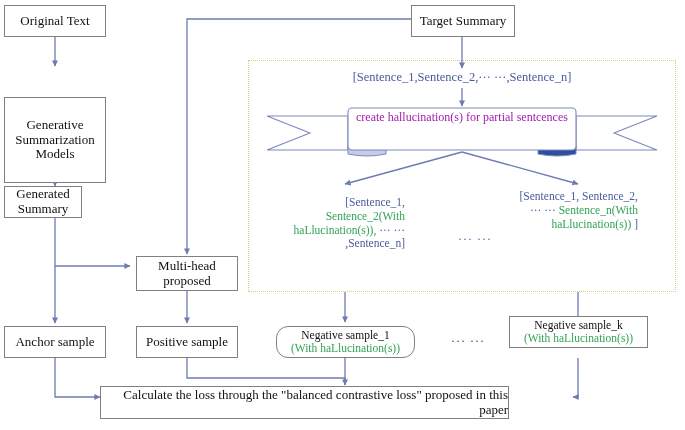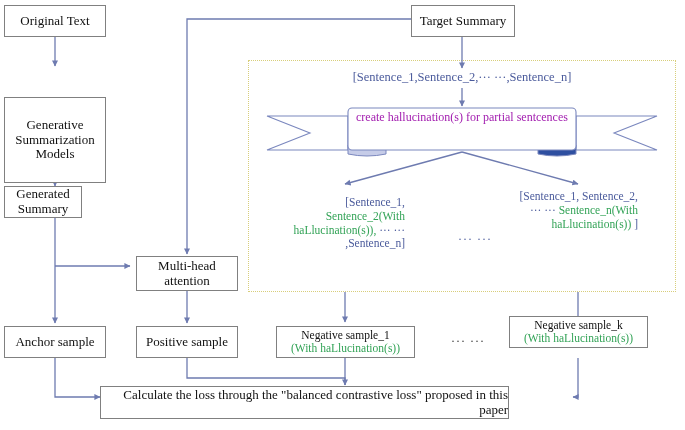--- a/index.html
+++ b/index.html
@@ -106,32 +106,32 @@
     <span class="ln">Generated</span>
     <span class="ln">Summary</span>
   </div>
 
   <div class="box" style="left:4px;top:326px;width:102px;height:32px;font-size:13px;">
     <span class="ln">Anchor sample</span>
   </div>
 
   <div class="box" style="left:136px;top:256px;width:102px;height:35px;font-size:13px;">
     <span class="ln">Multi-head</span>
-    <span class="ln">attention</span>
+    <span class="ln">proposed</span>
   </div>
 
   <div class="box" style="left:136px;top:326px;width:102px;height:32px;font-size:13px;">
     <span class="ln">Positive sample</span>
   </div>
 
   <div class="box" style="left:411px;top:5px;width:104px;height:32px;font-size:13px;">
     <span class="ln">Target Summary</span>
   </div>
 
-  <div class="box" style="left:276px;top:326px;width:139px;height:32px;font-size:11.5px;">
+  <div class="box" style="left:276px;top:326px;width:139px;height:32px;font-size:11.5px;border-radius:12px;">
     <span class="ln">Negative sample_1</span>
     <span class="ln green">(With  haLlucination(s))</span>
   </div>
 
   <div class="box" style="left:509px;top:316px;width:139px;height:32px;font-size:11.5px;">
     <span class="ln">Negative sample_k</span>
     <span class="ln green">(With  haLlucination(s))</span>
   </div>
 
   <div class="box" style="left:100px;top:386px;width:409px;height:33px;font-size:13px;">

